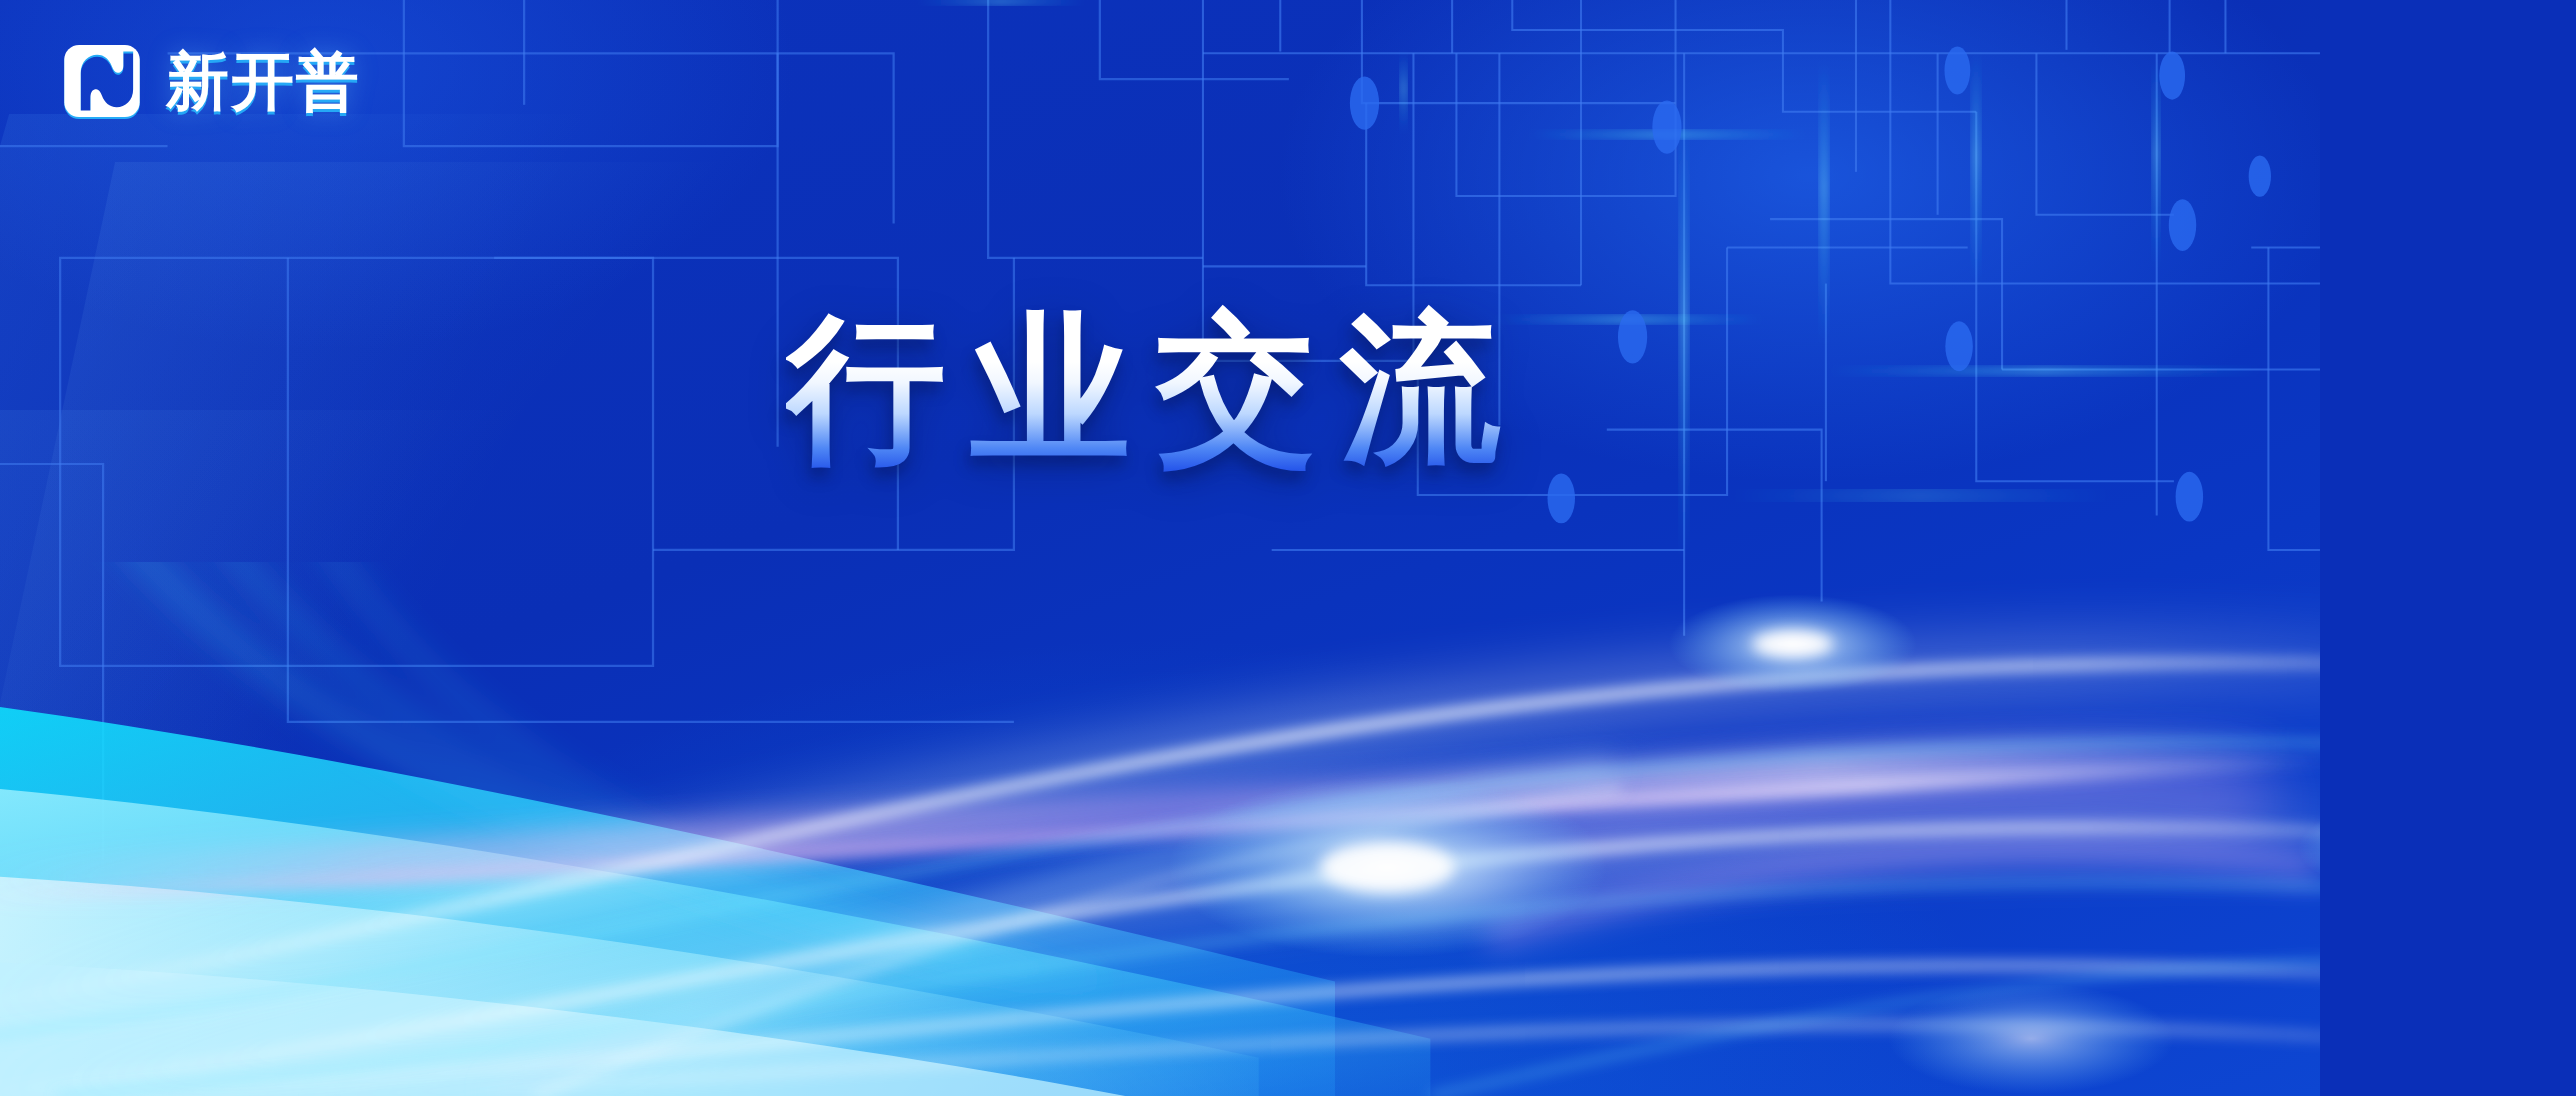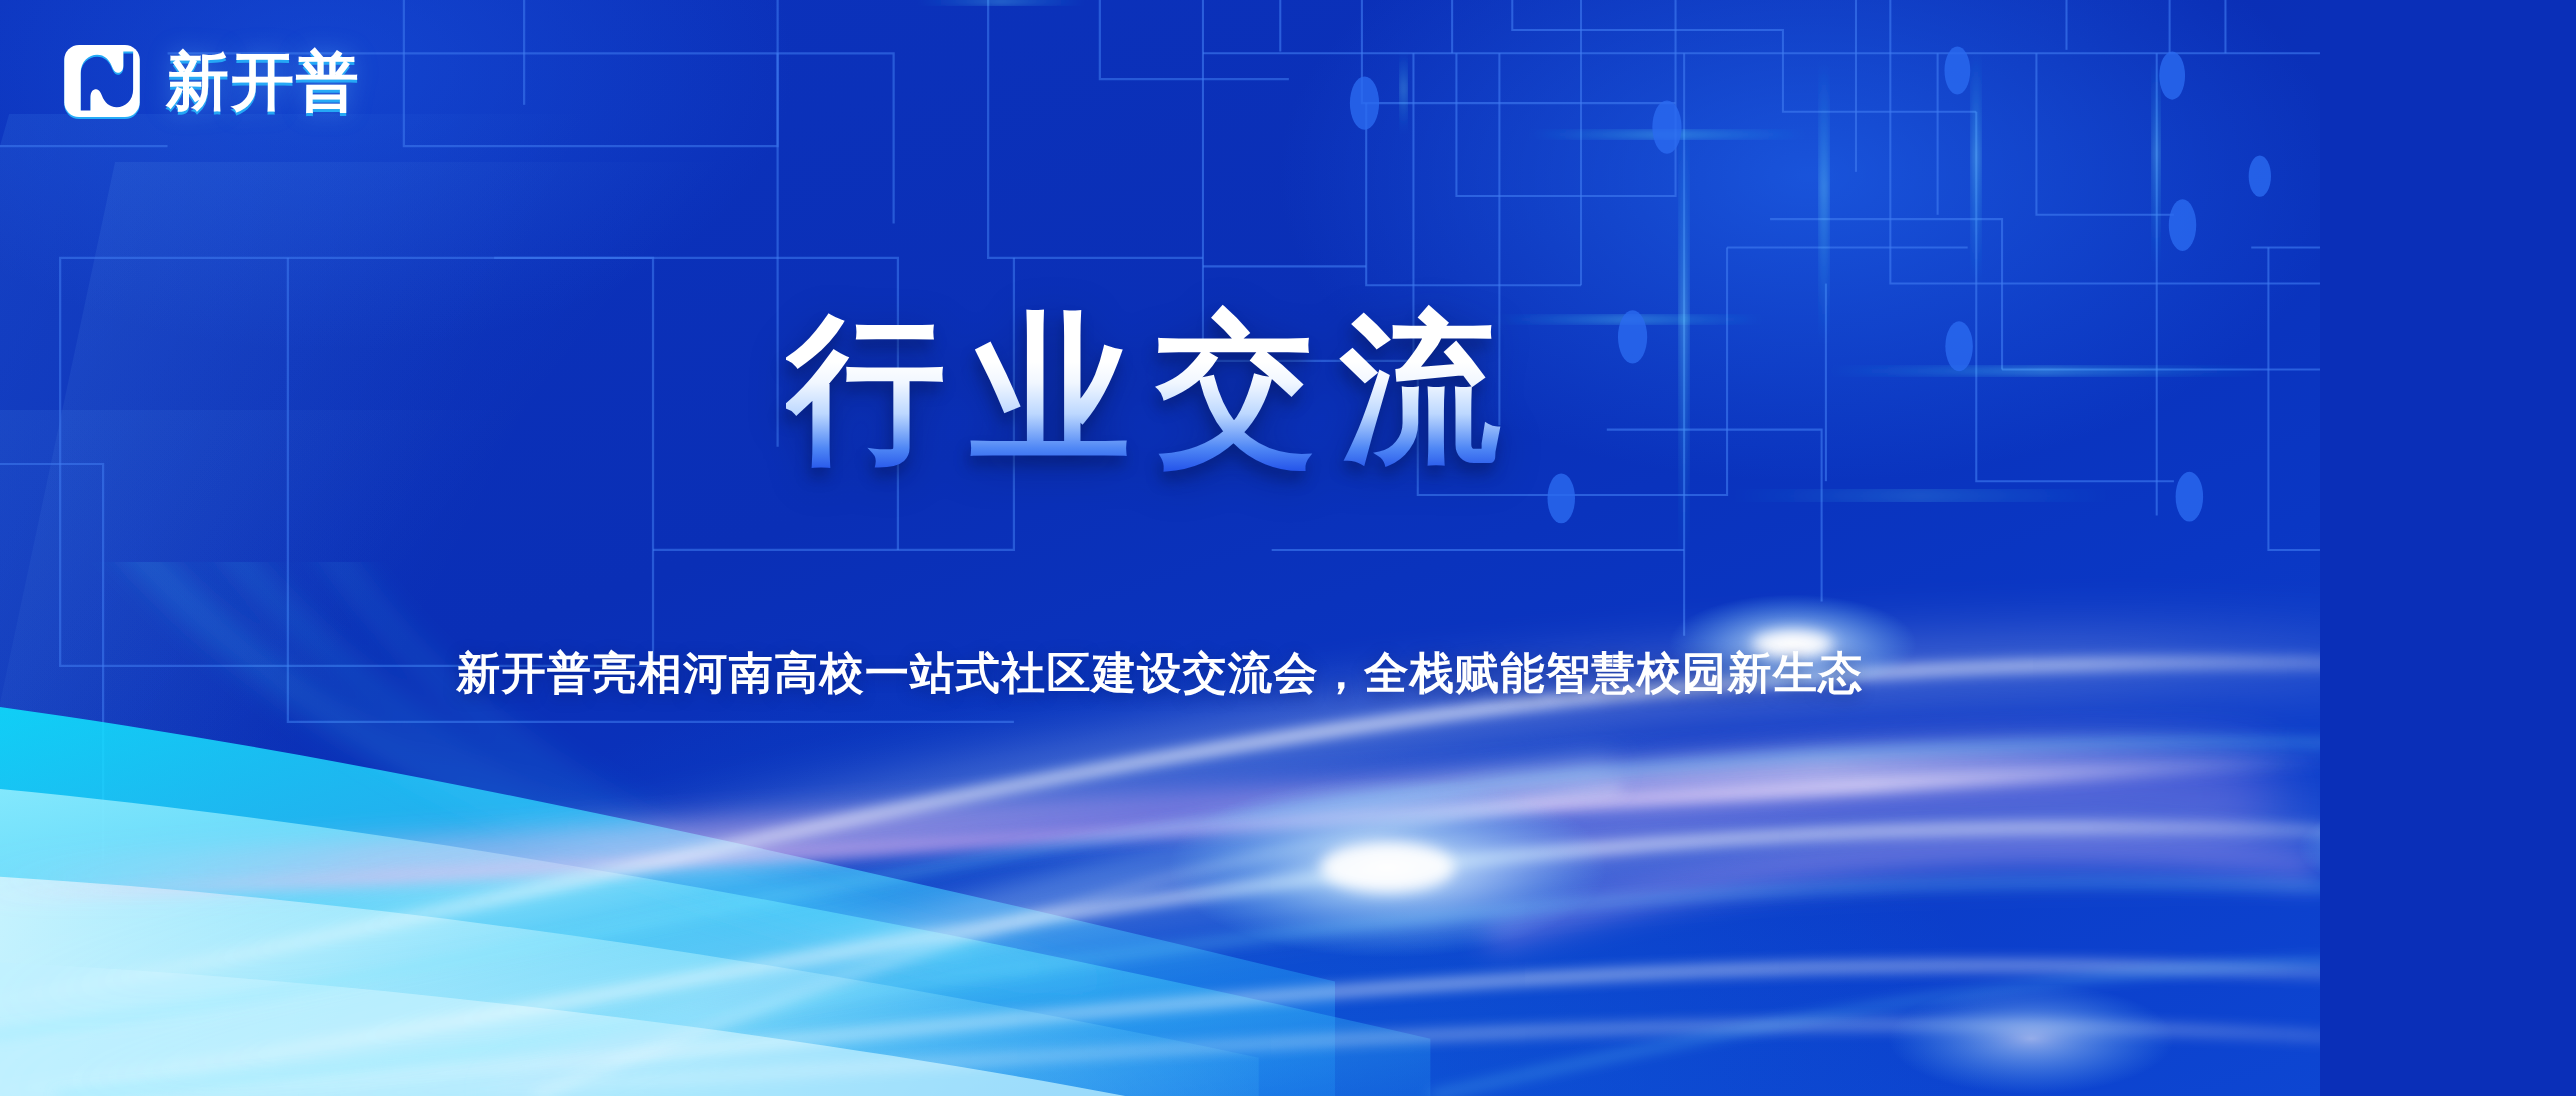--- a/index.html
+++ b/index.html
@@ -313,18 +313,15 @@
     <div class="logo-word">新开普</div>
   </div>
 
   <div class="title-shadow">
     <span>行业交流</span>
   </div>
   <div class="title-wrap">
     <div class="title">行业交流</div>
   </div>
 
-  <div class="subtitle-wrap">
-    <div class="subtitle">新开普亮相河南高校一站式社区建设交流会，全栈赋能智慧校园新生态</div>
-  </div>
 
 </div>
 
 
 </body></html>

